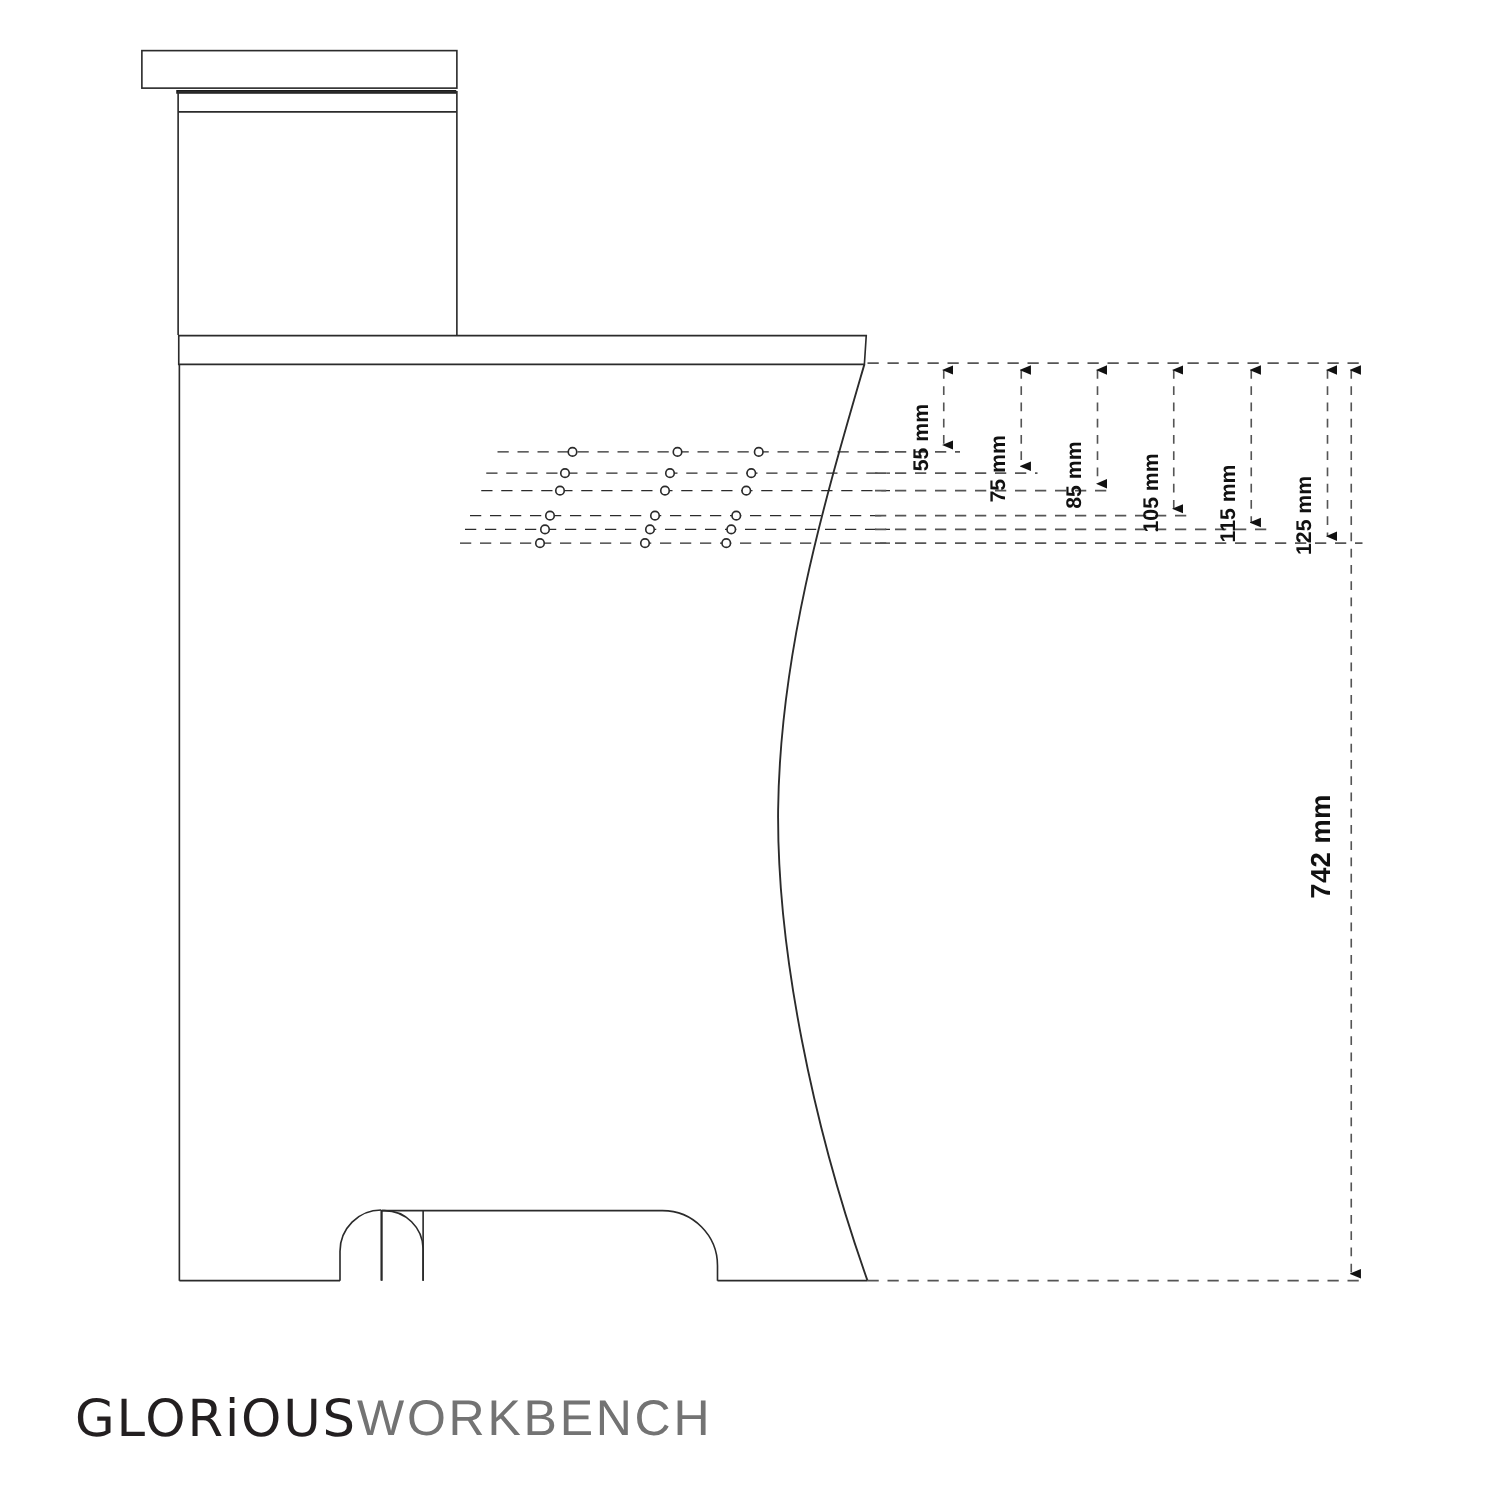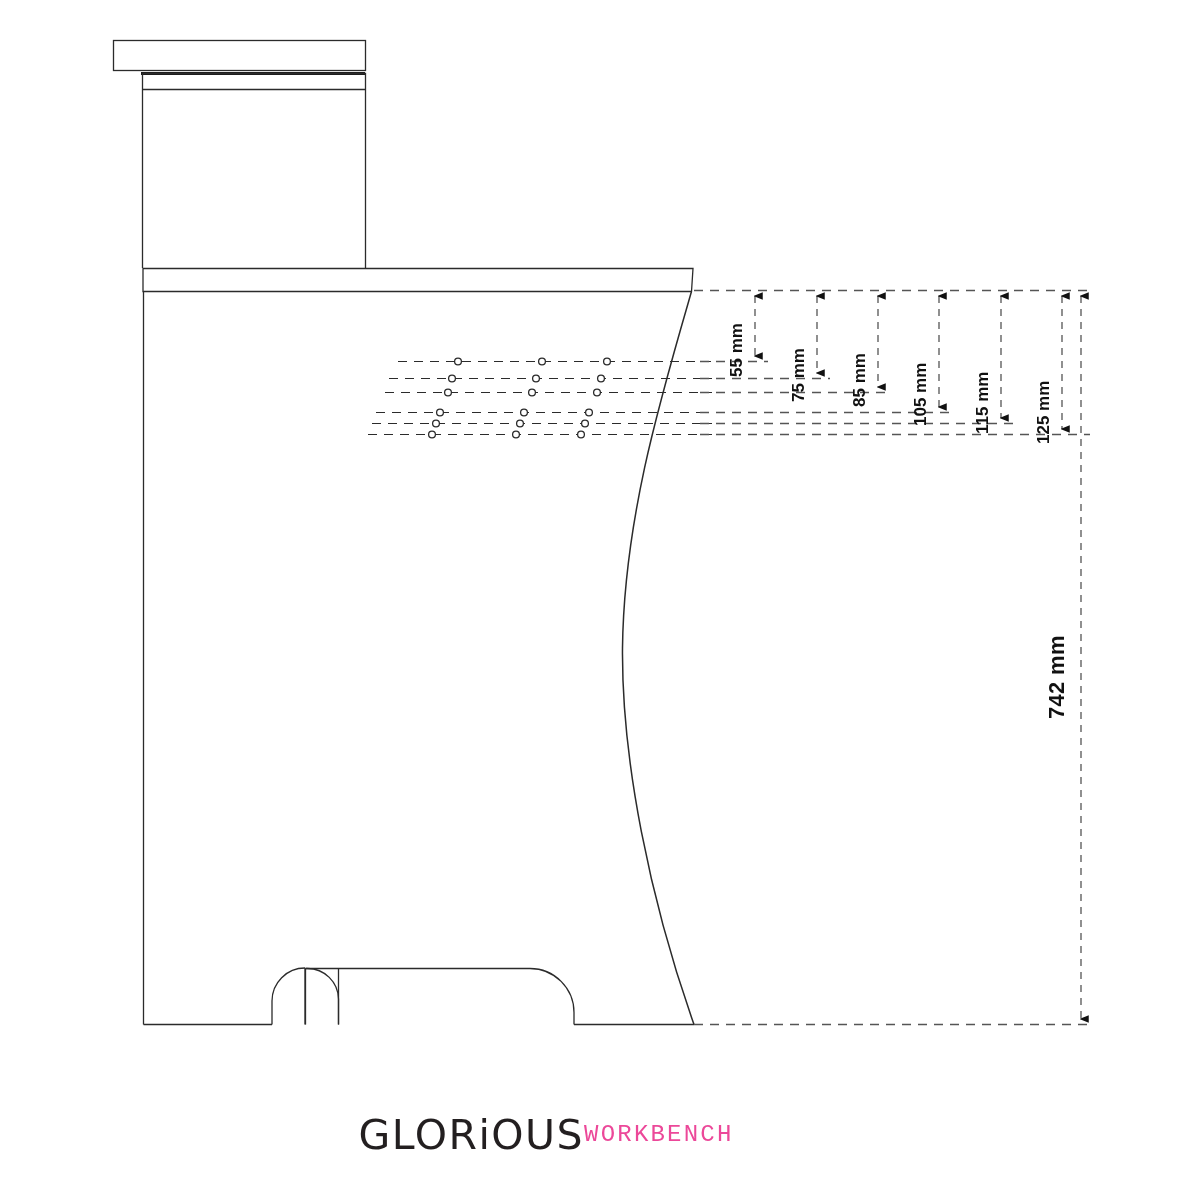--- a/index.html
+++ b/index.html
@@ -31,39 +31,39 @@
   }
   
   #footer {
     position: absolute;
     left: 0;
     bottom: 0;
     width: 1092px;
     height: 112px;
     display: flex;
     align-items: center;
-    justify-content: center;
-    padding: 0 44px 18px 44px;
+    justify-content: flex-start;
+    padding: 0 44px 18px 60px;
     box-sizing: border-box;
   }
   #brand-logo {
     font-family: "DejaVu Sans", sans-serif;
     font-size: 41px;
     font-weight: 400;
     letter-spacing: 1.5px;
     color: #231f20;
     line-height: 1;
     white-space: nowrap;
   }
   #product-name {
-    font-family: Liberation Mono, monospace;
-    font-size: 24px;
+    font-family: Liberation Sans, sans-serif;
+    font-size: 40px;
     font-weight: 400;
     letter-spacing: 2.2px;
-    color: #ec4899;
+    color: #737373;
     line-height: 1;
     white-space: nowrap;
   }
   
   .dim-label {
     position: absolute;
     font-family: "Liberation Sans", sans-serif;
     font-weight: bold;
     color: #111111;
     white-space: nowrap;

